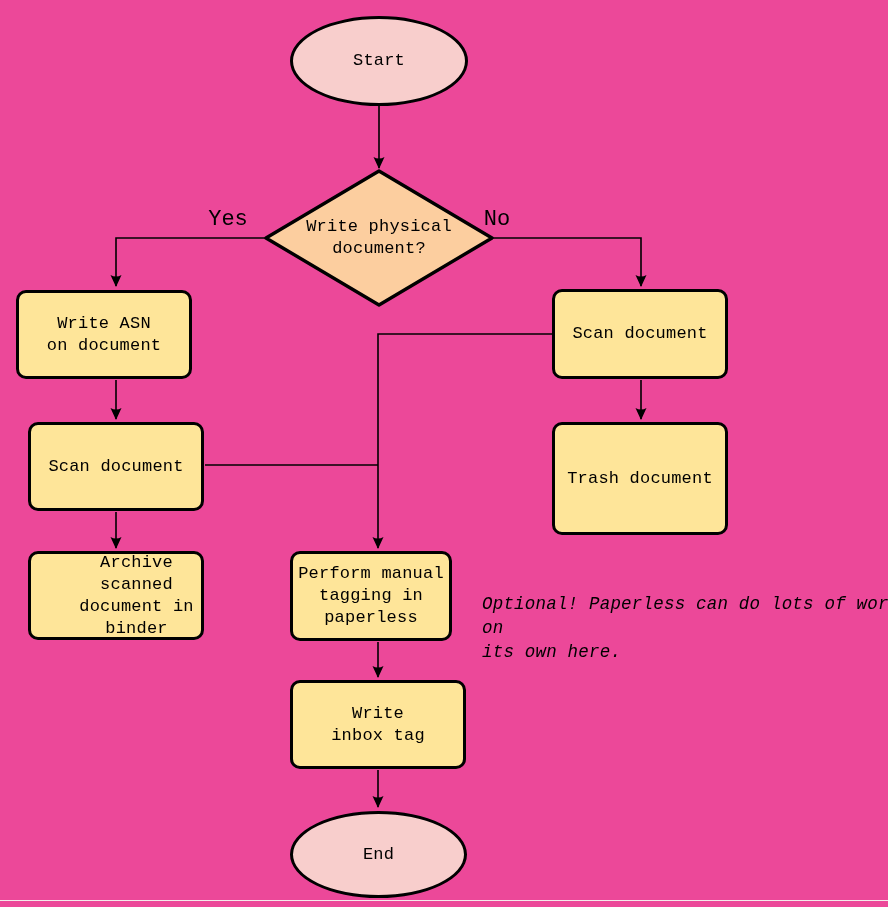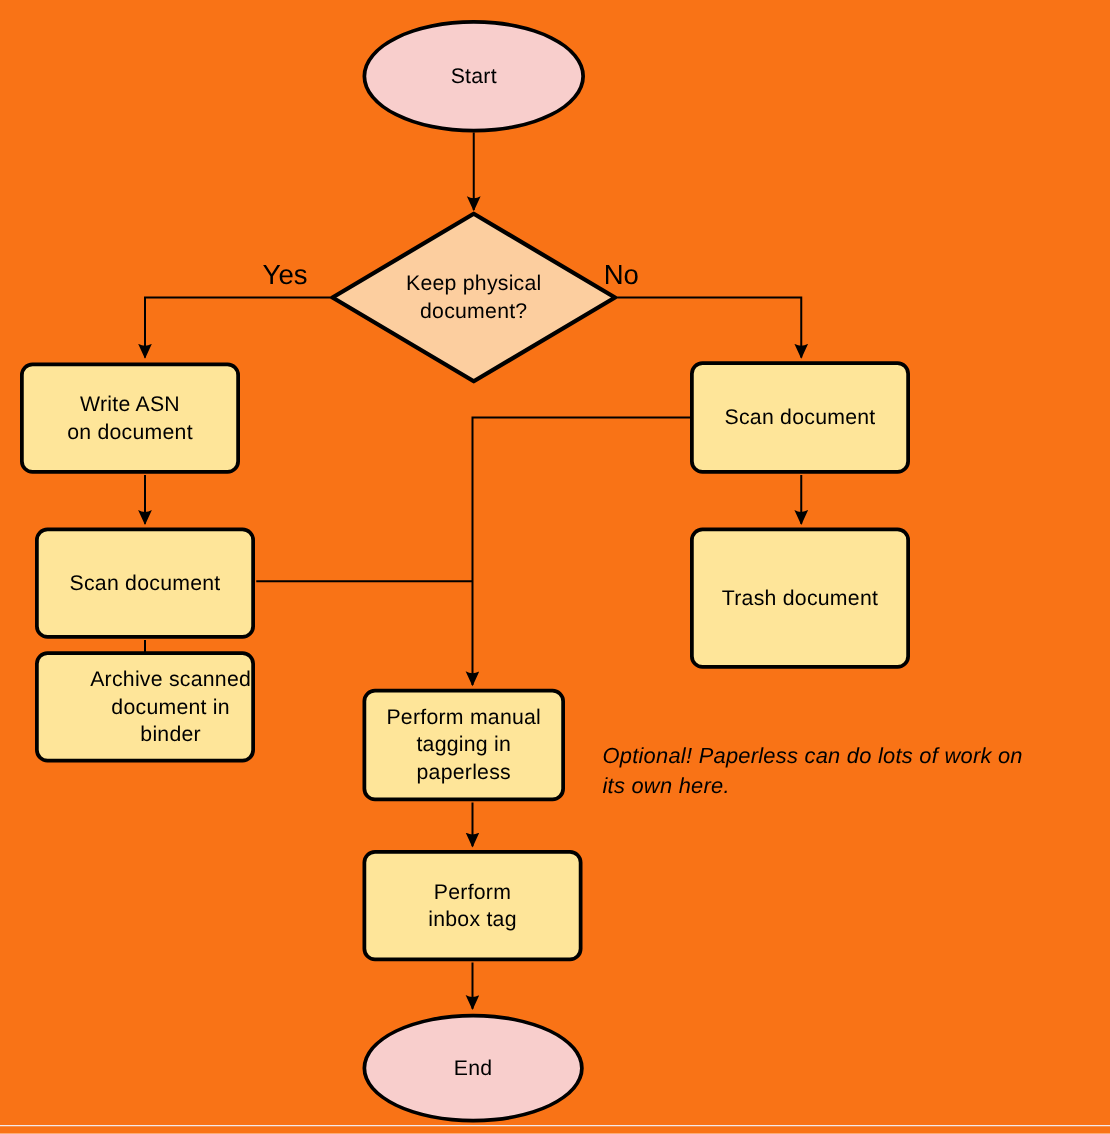--- a/index.html
+++ b/index.html
@@ -6,22 +6,23 @@
     margin: 0;
     padding: 0;
     background: #ffffff;
     font-family: "Liberation Sans", "DejaVu Sans", sans-serif;
     color: #000000;
   }
   .canvas {
     position: relative;
     width: 888px;
     height: 907px;
-    background: #f97316;
+    background: #ec4899;
     overflow: hidden;
+    font-family: Liberation Mono, monospace;
   }
   .edges-layer {
     position: absolute;
     left: 0;
     top: 0;
     width: 888px;
     height: 907px;
   }
   .edge {
     fill: none;
@@ -112,37 +113,37 @@
     <path class="edge" marker-end="url(#arrow)" d="M378,770 L378,807"></path>
 
     <polygon points="379,171 492,238 379,305 266,238" style="fill: var(--decision-fill, #fcce9f); stroke: var(--stroke, #000); stroke-width: 3.4; stroke-linejoin: round;"></polygon>
   </svg>
 
   <div class="node terminal" style="left:290px; top:16px; width:178px; height:90px;">
     <span class="label">Start</span>
   </div>
 
   <div class="decision-label" style="left:266px; top:215px; width:226px; height:46px;">
-    <span class="label">Keep physical
+    <span class="label">Write physical
 document?</span>
   </div>
 
   <div class="edge-label" style="left:203px; top:211px;">Yes</div>
   <div class="edge-label" style="left:472px; top:211px;">No</div>
 
   <div class="node process" style="left:16px; top:290px; width:176px; height:89px;">
     <span class="label">Write ASN
 on document</span>
   </div>
 
   <div class="node process" style="left:28px; top:422px; width:176px; height:89px;">
     <span class="label">Scan document</span>
   </div>
 
-  <div class="node process" style="left:28px; top:521px; width:176px; height:89px;padding-left:41px;">
+  <div class="node process" style="left:28px; top:551px; width:176px; height:89px;padding-left:41px;">
     <span class="label">Archive scanned
 document in
 binder</span>
   </div>
 
   <div class="node process" style="left:552px; top:289px; width:176px; height:90px;">
     <span class="label">Scan document</span>
   </div>
 
   <div class="node process" style="left:552px; top:422px; width:176px; height:113px;align-items:center;">
@@ -152,21 +153,21 @@
   <div class="node process" style="left:290px; top:551px; width:162px; height:90px;">
     <span class="label">Perform manual
 tagging in
 paperless</span>
   </div>
 
   <div class="annotation">Optional! Paperless can do lots of work on
 its own here.</div>
 
   <div class="node process" style="left:290px; top:680px; width:176px; height:89px;">
-    <span class="label">Perform
+    <span class="label">Write
 inbox tag</span>
   </div>
 
   <div class="node terminal" style="left:290px; top:811px; width:177px; height:87px;text-align:right;">
     <span class="label">End</span>
   </div>
 
   <div class="bottom-hairline"></div>
 
 </div>

